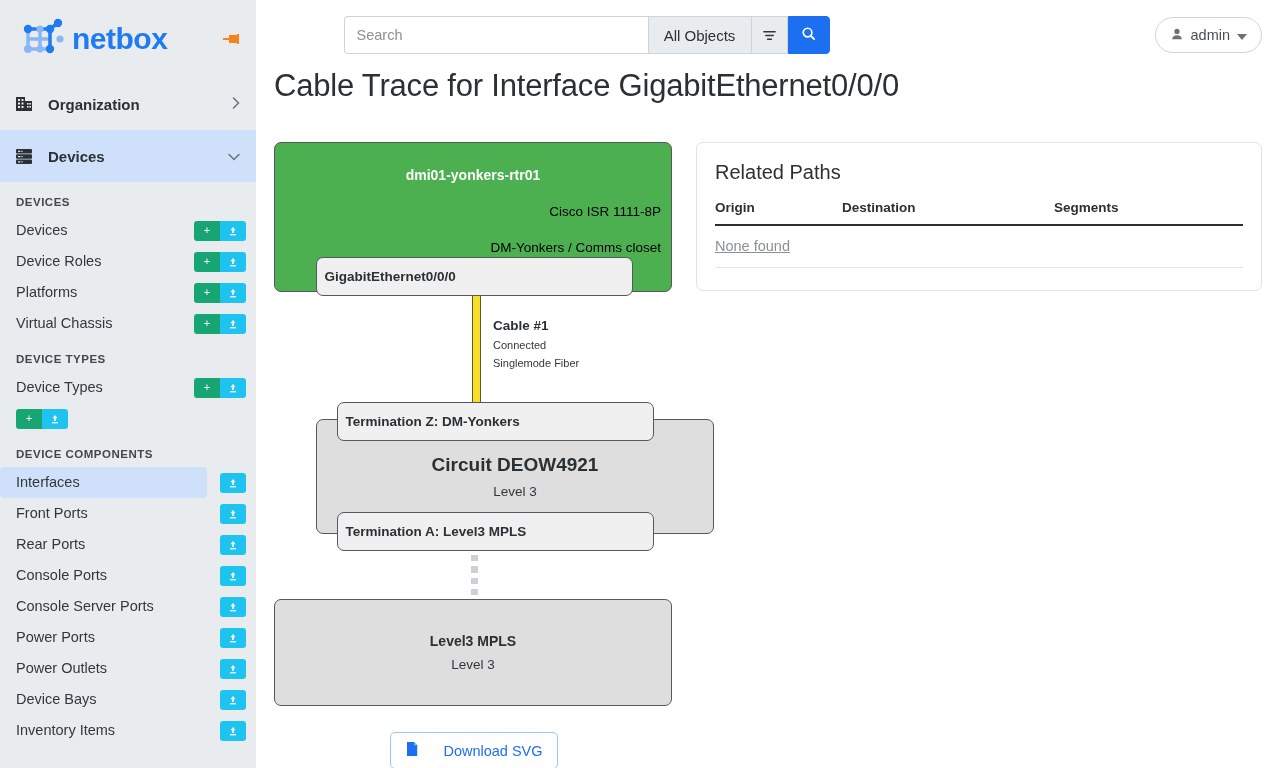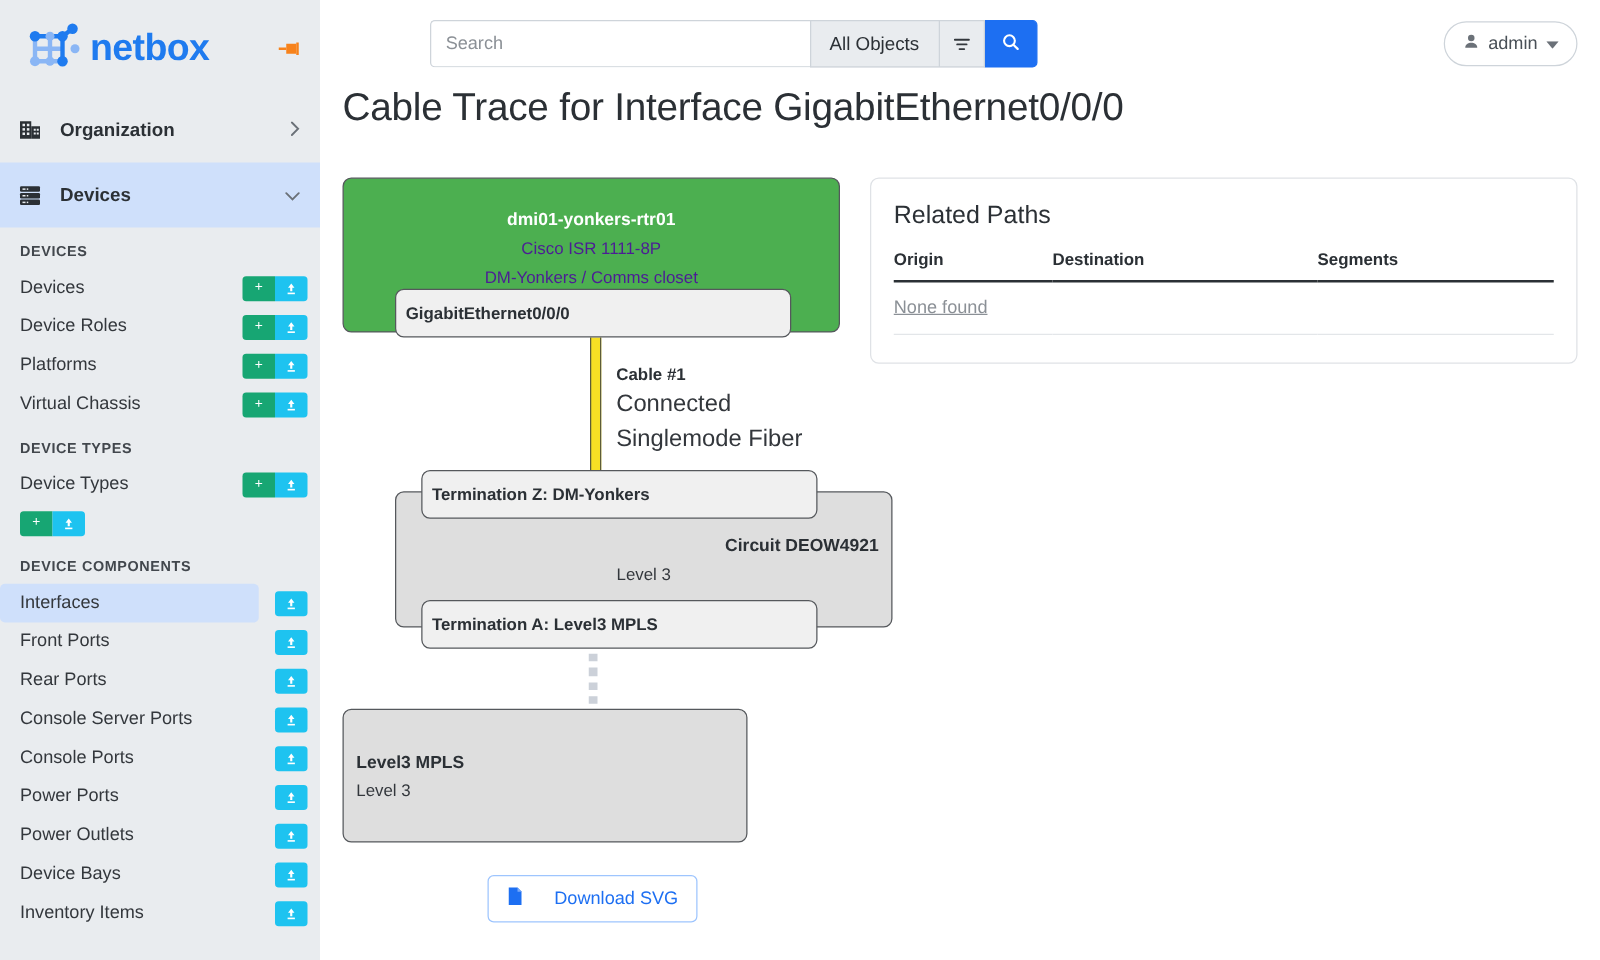--- a/index.html
+++ b/index.html
@@ -134,61 +134,61 @@
   
   .trace-col { width: 400px; flex: 0 0 400px; }
   .node {
     width: 398px;
     border: 1px solid #55585c; border-radius: 7px;
     text-align: center;
     position: relative;
   }
   .node.device { background: #4caf50; padding: 24px 10px 36px; }
   .node.device .n-title { color: #fff; font-weight: 700; font-size: 14px; }
-  .node.device .n-sub { color: #4c1d95; font-size: 13.5px; margin-top: 8px; }
+  .node.device .n-sub { color: #000000; font-size: 13.5px; margin-top: 21px; text-align: right; }
 
   .term-box {
     width: 317px; margin: 0 auto;
     background: #f0f0f0; border: 1px solid #55585c; border-radius: 7px;
     font-size: 13.5px; font-weight: 700; color: #2b3035;
     padding: 11px 8px;
     position: relative; z-index: 3;
   }
   .iface-box { margin-top: -35px; }
 
   .cable-row { position: relative; height: 106px; }
   .cable-line {
     position: absolute; left: 198px; top: 0; width: 9px; height: 106px;
     background: #f7e024; border-left: 1px solid #5c5c3a; border-right: 1px solid #5c5c3a;
   }
   .cable-info { position: absolute; left: 219px; top: 22px; text-align: left; }
   .cable-info .c-title { font-size: 13.5px; font-weight: 700; color: #2b3035; }
-  .cable-info .c-line { font-size: 19px; color: #33373c; margin-top: 6px; }
+  .cable-info .c-line { font-size: 11px; color: #33373c; margin-top: 6px; }
 
   .circuit-wrap { position: relative; padding-left: 42px; }
   .circuit-box {
     width: 398px; background: #dedede;
     border: 1px solid #55585c; border-radius: 7px;
     padding: 34px 10px; text-align: center;
     margin: -22px 0;
   }
-  .circuit-box .n-title { font-size: 14px; font-weight: 700; color: #2b3035; text-align: right; }
+  .circuit-box .n-title { font-size: 19px; font-weight: 700; color: #2b3035; }
   .circuit-box .n-sub { font-size: 13.5px; color: #33373c; margin-top: 8px; }
 
   .dotted {
     height: 40px; display: flex; flex-direction: column;
     align-items: center; justify-content: center; gap: 5px;
     margin-top: 4px;
   }
   .dotted i { display:block; width: 7px; height: 7px; background: #ccd1d9; }
 
   .endpoint {
-    width: 324px; background: #dedede;
+    width: 398px; background: #dedede;
     border: 1px solid #55585c; border-radius: 7px;
-    padding: 33px 10px; text-align: left; margin-top: 4px;
+    padding: 33px 10px; text-align: center; margin-top: 4px;
   }
   .endpoint .n-title { font-size: 14px; font-weight: 700; color: #2b3035; }
   .endpoint .n-sub { font-size: 13.5px; color: #33373c; margin-top: 8px; }
 
   .dl-wrap { display: flex; justify-content: center; margin-top: 26px; }
   .dl-btn {
     display: flex; align-items: center; gap: 24px;
     border: 1px solid #9ec5fe; border-radius: 5px;
     background: #fff; color: #1d6ff2;
     font-size: 14.5px; padding: 8px 14px;
@@ -411,32 +411,32 @@
           <span class="btns">
             <span class="btn-sq btn-imp solo">
               <svg viewBox="0 0 14 14" width="12" height="12">
                 <path d="M7 2.2L10 6H8v3.4H6V6H4z" fill="#fff"></path>
                 <rect x="3.6" y="10.6" width="6.8" height="1.5" fill="#fff"></rect>
               </svg>
             </span>
           </span>
         </div>
         <div class="nav-row">
+          <span class="nlabel">Console Ports</span>
+          <span class="btns">
+            <span class="btn-sq btn-imp solo">
+              <svg viewBox="0 0 14 14" width="12" height="12">
+                <path d="M7 2.2L10 6H8v3.4H6V6H4z" fill="#fff"></path>
+                <rect x="3.6" y="10.6" width="6.8" height="1.5" fill="#fff"></rect>
+              </svg>
+            </span>
+          </span>
+        </div>
+        <div class="nav-row">
           <span class="nlabel">Console Server Ports</span>
-          <span class="btns">
-            <span class="btn-sq btn-imp solo">
-              <svg viewBox="0 0 14 14" width="12" height="12">
-                <path d="M7 2.2L10 6H8v3.4H6V6H4z" fill="#fff"></path>
-                <rect x="3.6" y="10.6" width="6.8" height="1.5" fill="#fff"></rect>
-              </svg>
-            </span>
-          </span>
-        </div>
-        <div class="nav-row">
-          <span class="nlabel">Console Ports</span>
           <span class="btns">
             <span class="btn-sq btn-imp solo">
               <svg viewBox="0 0 14 14" width="12" height="12">
                 <path d="M7 2.2L10 6H8v3.4H6V6H4z" fill="#fff"></path>
                 <rect x="3.6" y="10.6" width="6.8" height="1.5" fill="#fff"></rect>
               </svg>
             </span>
           </span>
         </div>
         <div class="nav-row">

